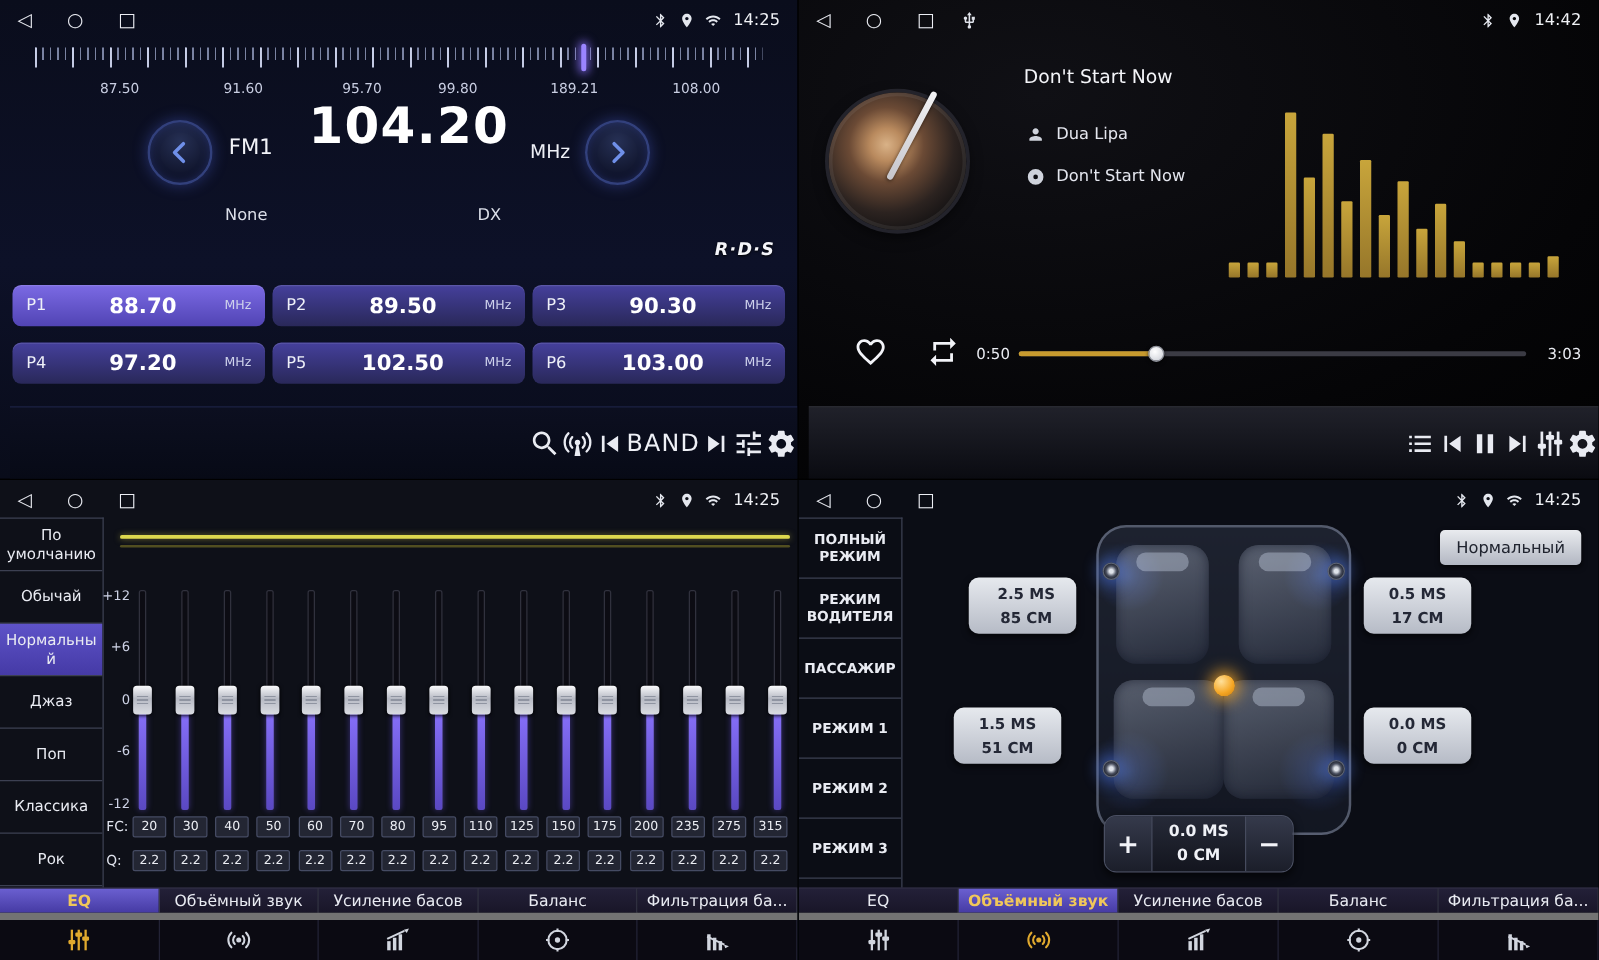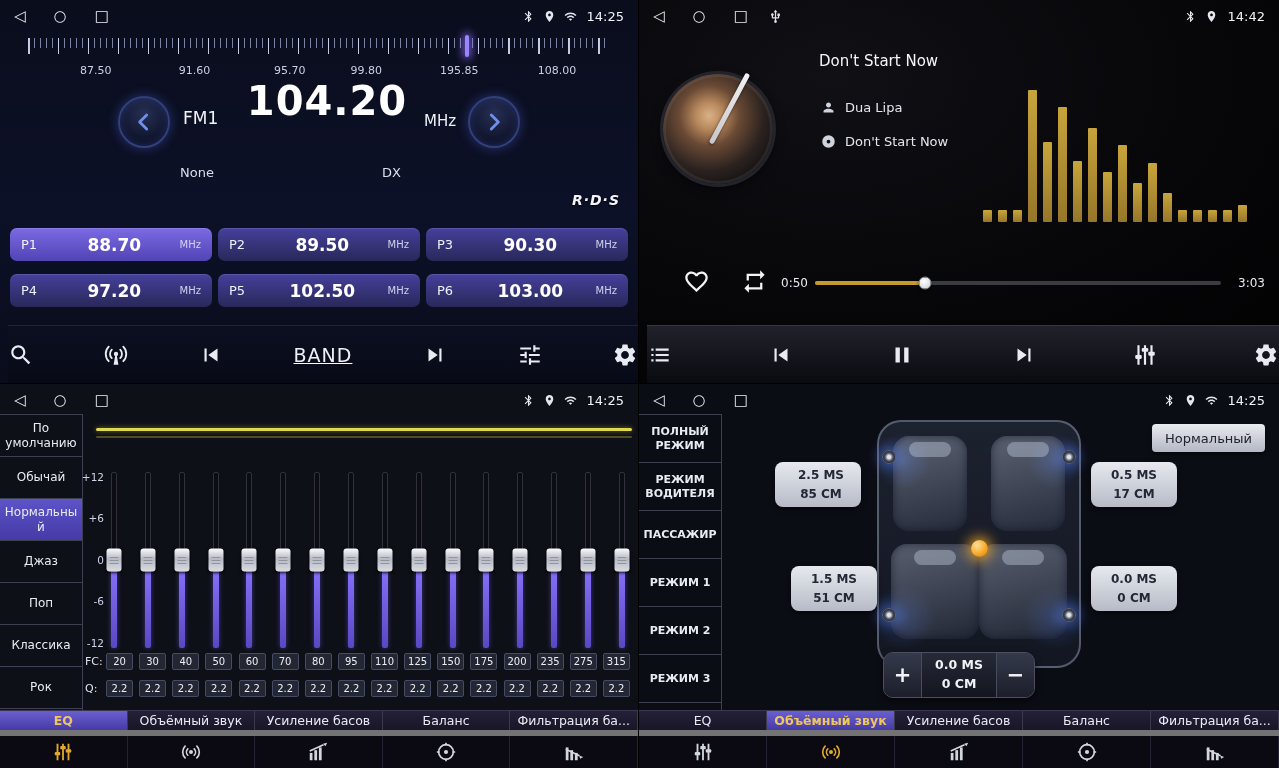--- a/index.html
+++ b/index.html
@@ -56,21 +56,21 @@
   .preset-grid { position:absolute; left:10px; right:10px; top:228px;
     display:grid; grid-template-columns:repeat(3,1fr); column-gap:6px; row-gap:13px; }
   .preset { height:33px; border-radius:7px; display:flex; align-items:center; padding:0 11px;
     background:linear-gradient(180deg,#45409c,#292859); box-shadow:inset 0 1px 0 rgba(255,255,255,.12); }
   .preset.active { background:linear-gradient(180deg,#7b6ae4,#5144b4);gap:31px; }
   .p-label { font-size:13px; width:28px; color:#eef0f8; }
   .p-freq { flex:1; text-align:center; font-size:17px; font-weight:bold; color:#fff; }
   .p-unit { font-size:10px; color:#cfd3ec; }
 
   .toolbar { position:absolute; left:8px; right:0; bottom:0; height:58px; display:flex;
-    align-items:center; justify-content:space-between;text-decoration:underline; }
+    align-items:center; justify-content:flex-end; }
   .radio-toolbar { background:linear-gradient(180deg,#0c0f20,#070a16); border-top:1px solid #1d2244; }
   .player-toolbar { background:linear-gradient(180deg,#20212a,#0a0b11); border-top:1px solid #35363f; }
   .ticon { width:26px; height:26px; color:#e9ebf2; }
   .tbtn.band { font-size:19px; letter-spacing:1px; color:#eef0f6; }
 
   
   .album-art { position:absolute; left:24px; top:74px; width:110px; height:110px; border-radius:50%;
     background:radial-gradient(circle at 42% 38%, #d9b287 0%, #b98a5e 14%, #6b4a35 32%, #2c2320 58%, #0e0e10 82%);
     box-shadow:inset 0 0 0 3px rgba(255,255,255,.07), 0 0 0 3px #23232b, 0 4px 12px rgba(0,0,0,.7); }
   .album-art::after { content:""; position:absolute; left:58%; top:-5%; width:5px; height:72%;
@@ -174,21 +174,21 @@
     border:1px solid #5c6374; box-shadow:0 0 12px 4px rgba(85,130,255,.45); }
   .speaker.sfl { left:3px; top:28px; } .speaker.sfr { right:3px; top:28px; }
   .speaker.srl { left:3px; top:186px; } .speaker.srr { right:3px; top:186px; }
   .listen-pos { position:absolute; left:50%; top:118px; width:17px; height:17px; margin-left:-8px;
     border-radius:50%; background:radial-gradient(circle at 35% 30%,#ffe09a,#f5a623 58%,#c87d10);
     box-shadow:0 0 13px 3px rgba(250,170,40,.85); }
   .delay-badge { position:absolute; width:86px; padding:4px 0; border-radius:8px; text-align:center;
     background:linear-gradient(180deg,#e6e9ee,#b6bbc6); color:#242836; font-size:12px;
     font-weight:bold; line-height:1.55; box-shadow:0 2px 5px rgba(0,0,0,.6); }
   .delay-badge.fl { left:136px; top:78px;padding-left:6px; } .delay-badge.fr { left:452px; top:78px; }
-  .delay-badge.rl { left:152px; top:182px;border-radius:8px; } .delay-badge.rr { left:452px; top:182px; }
+  .delay-badge.rl { left:124px; top:182px;border-radius:8px; } .delay-badge.rr { left:452px; top:182px; }
   .delay-ctrl { position:absolute; left:50%; transform:translateX(-50%); top:268px; width:152px;
     height:46px; display:flex; align-items:stretch; border:1px solid #4a4f62; border-radius:10px;
     overflow:hidden; background:linear-gradient(180deg,#262a38,#13151e); box-shadow:0 3px 7px rgba(0,0,0,.6); }
   .dbtn { width:38px; font-size:21px; font-weight:bold; color:#f2f3f8; display:flex;
     align-items:center; justify-content:center; background:linear-gradient(180deg,#353a4b,#1b1e2a); }
   .dbtn.plus { border-right:1px solid #464b5e; } .dbtn.minus { border-left:1px solid #464b5e; }
   .dval { flex:1; display:flex; flex-direction:column; align-items:center; justify-content:center;
     font-size:12.5px; font-weight:bold; color:#f0f2f7; line-height:1.5; }
 </style>
 </head>
@@ -314,21 +314,21 @@
     </div>
 
     <div class="ticks">
       <div class="tuner-marker" style="left: 75%;"></div>
     </div>
     <div class="scale-labels">
         <span class="scale-label" style="left: 15%;">87.50</span>
         <span class="scale-label" style="left: 30.5%;">91.60</span>
         <span class="scale-label" style="left: 45.4%;">95.70</span>
         <span class="scale-label" style="left: 57.4%;">99.80</span>
-        <span class="scale-label" style="left: 72%;">195.85</span>
+        <span class="scale-label" style="left: 72%;">189.21</span>
         <span class="scale-label" style="left: 87.3%;">108.00</span>
       </div>
 
     <button class="round-btn left">
       <svg class="chev">
           <use href="#sym-chevl"></use>
         </svg>
     </button>
     <div class="band-name">FM1</div>
     <div class="freq-value">104.20</div>

